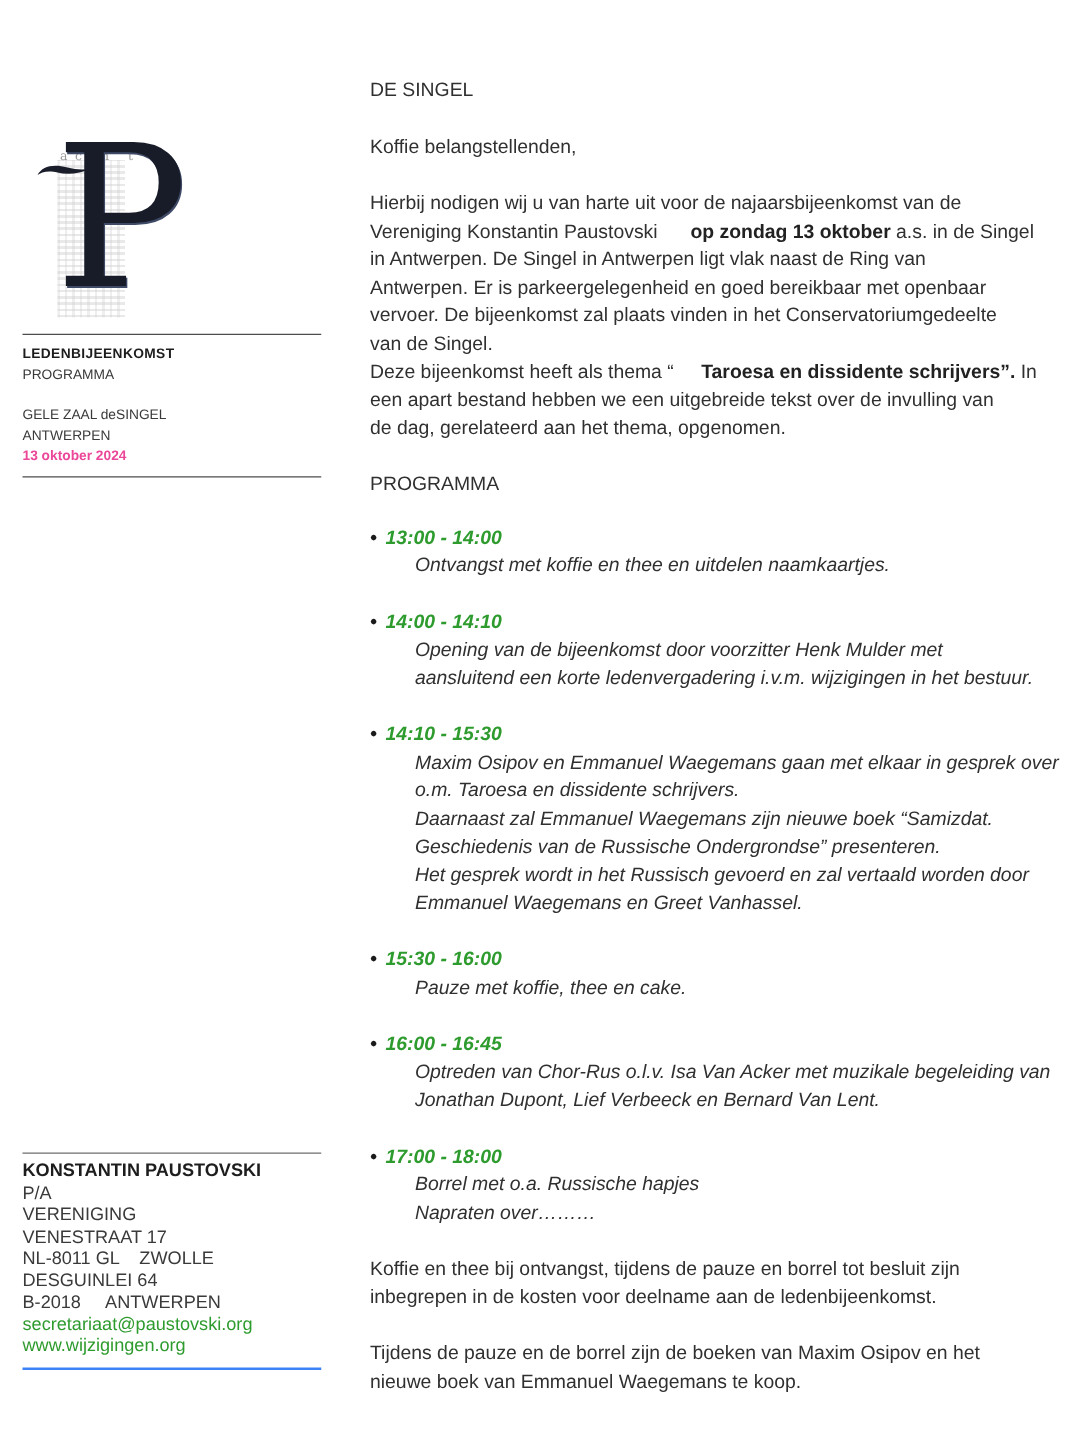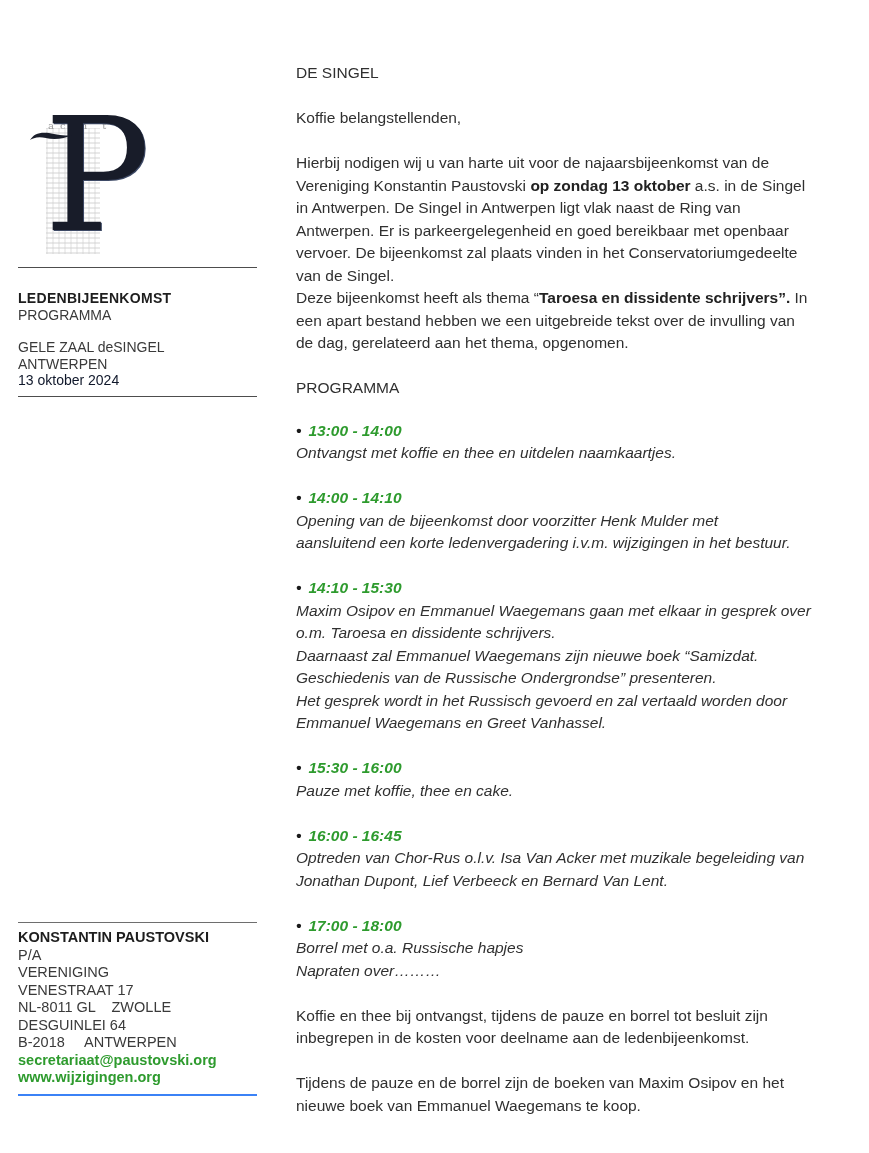--- a/index.html
+++ b/index.html
@@ -26,49 +26,49 @@
   .logo-letter {
     position:absolute; left:14px; top:-16px;
     font-family:"DejaVu Serif", serif; font-size:158px; line-height:1;
     font-weight:normal; color:#181c29; text-shadow:1px 1px 0 #3e4a66;
   }
   .logo-swoosh { position:absolute; left:-2px; top:16px; }
 
   .event-block {
     position:absolute; left:18px; top:267px; width:239px;
     border-top:1px solid #4d4d4d; border-bottom:1px solid #4d4d4d;
-    padding:22px 0 7px 0;
-    font-size:14px; line-height:16.5px; color:#3a3a3a;
+    padding:7px 0 7px 0;
+    font-size:11px; line-height:16.5px; color:#3a3a3a;
   }
   .event-title { font-weight:bold; color:#1d1d1d; letter-spacing:.3px; }
   .event-spacer { height:16px; }
-  .event-date { font-weight:normal; color:#0f172a; }
+  .event-date { font-weight:bold; color:#ec4899; }
 
   .org-block {
     position:absolute; left:18px; top:922px; width:239px;
     border-top:1px solid #6e6e6e; border-bottom:2px solid #3b82f6;
     padding:6px 0 7px 0;
     font-size:14.5px; line-height:17.5px; color:#3a3a3a;
   }
   .org-name { font-weight:bold; color:#1d1d1d; }
   .org-line { white-space:pre; }
-  .org-link { font-weight:bold; color:#2e9b2e; white-space:pre; cursor:pointer; }
+  .org-link { font-weight:normal; color:#2e9b2e; white-space:pre; cursor:pointer; }
 
   
   .main { position:absolute; left:296px; top:62px; width:572px; font-size:15.5px; line-height:22.5px; }
   .para { margin:0 0 22.5px 0; white-space:pre-line; }
-  .para b { font-weight:bold; color:#222222; }
+  .para b { font-weight:bold; color:#222222;margin-left:22px; }
   .heading { margin:0 0 22.5px 0; }
   .prog-heading { margin:0 0 20px 0; }
 
   .sched-item { margin:0 0 22.5px 0;font-style:italic; }
   .time-line { line-height:22.5px; }
   .bullet { color:#1a1a1a; font-weight:bold; margin-right:7px; }
   .time { color:#2e9b2e; font-weight:bold; }
-  .desc { white-space:pre-line; }
+  .desc { white-space:pre-line;margin-left:36px; }
 </style>
 </head>
 <body>
 
 <div class="page">
 
   <div class="logo">
     <div class="logo-texture"></div>
     <span class="logo-textfrag">ac h t</span>
     <span class="logo-letter">P</span>

